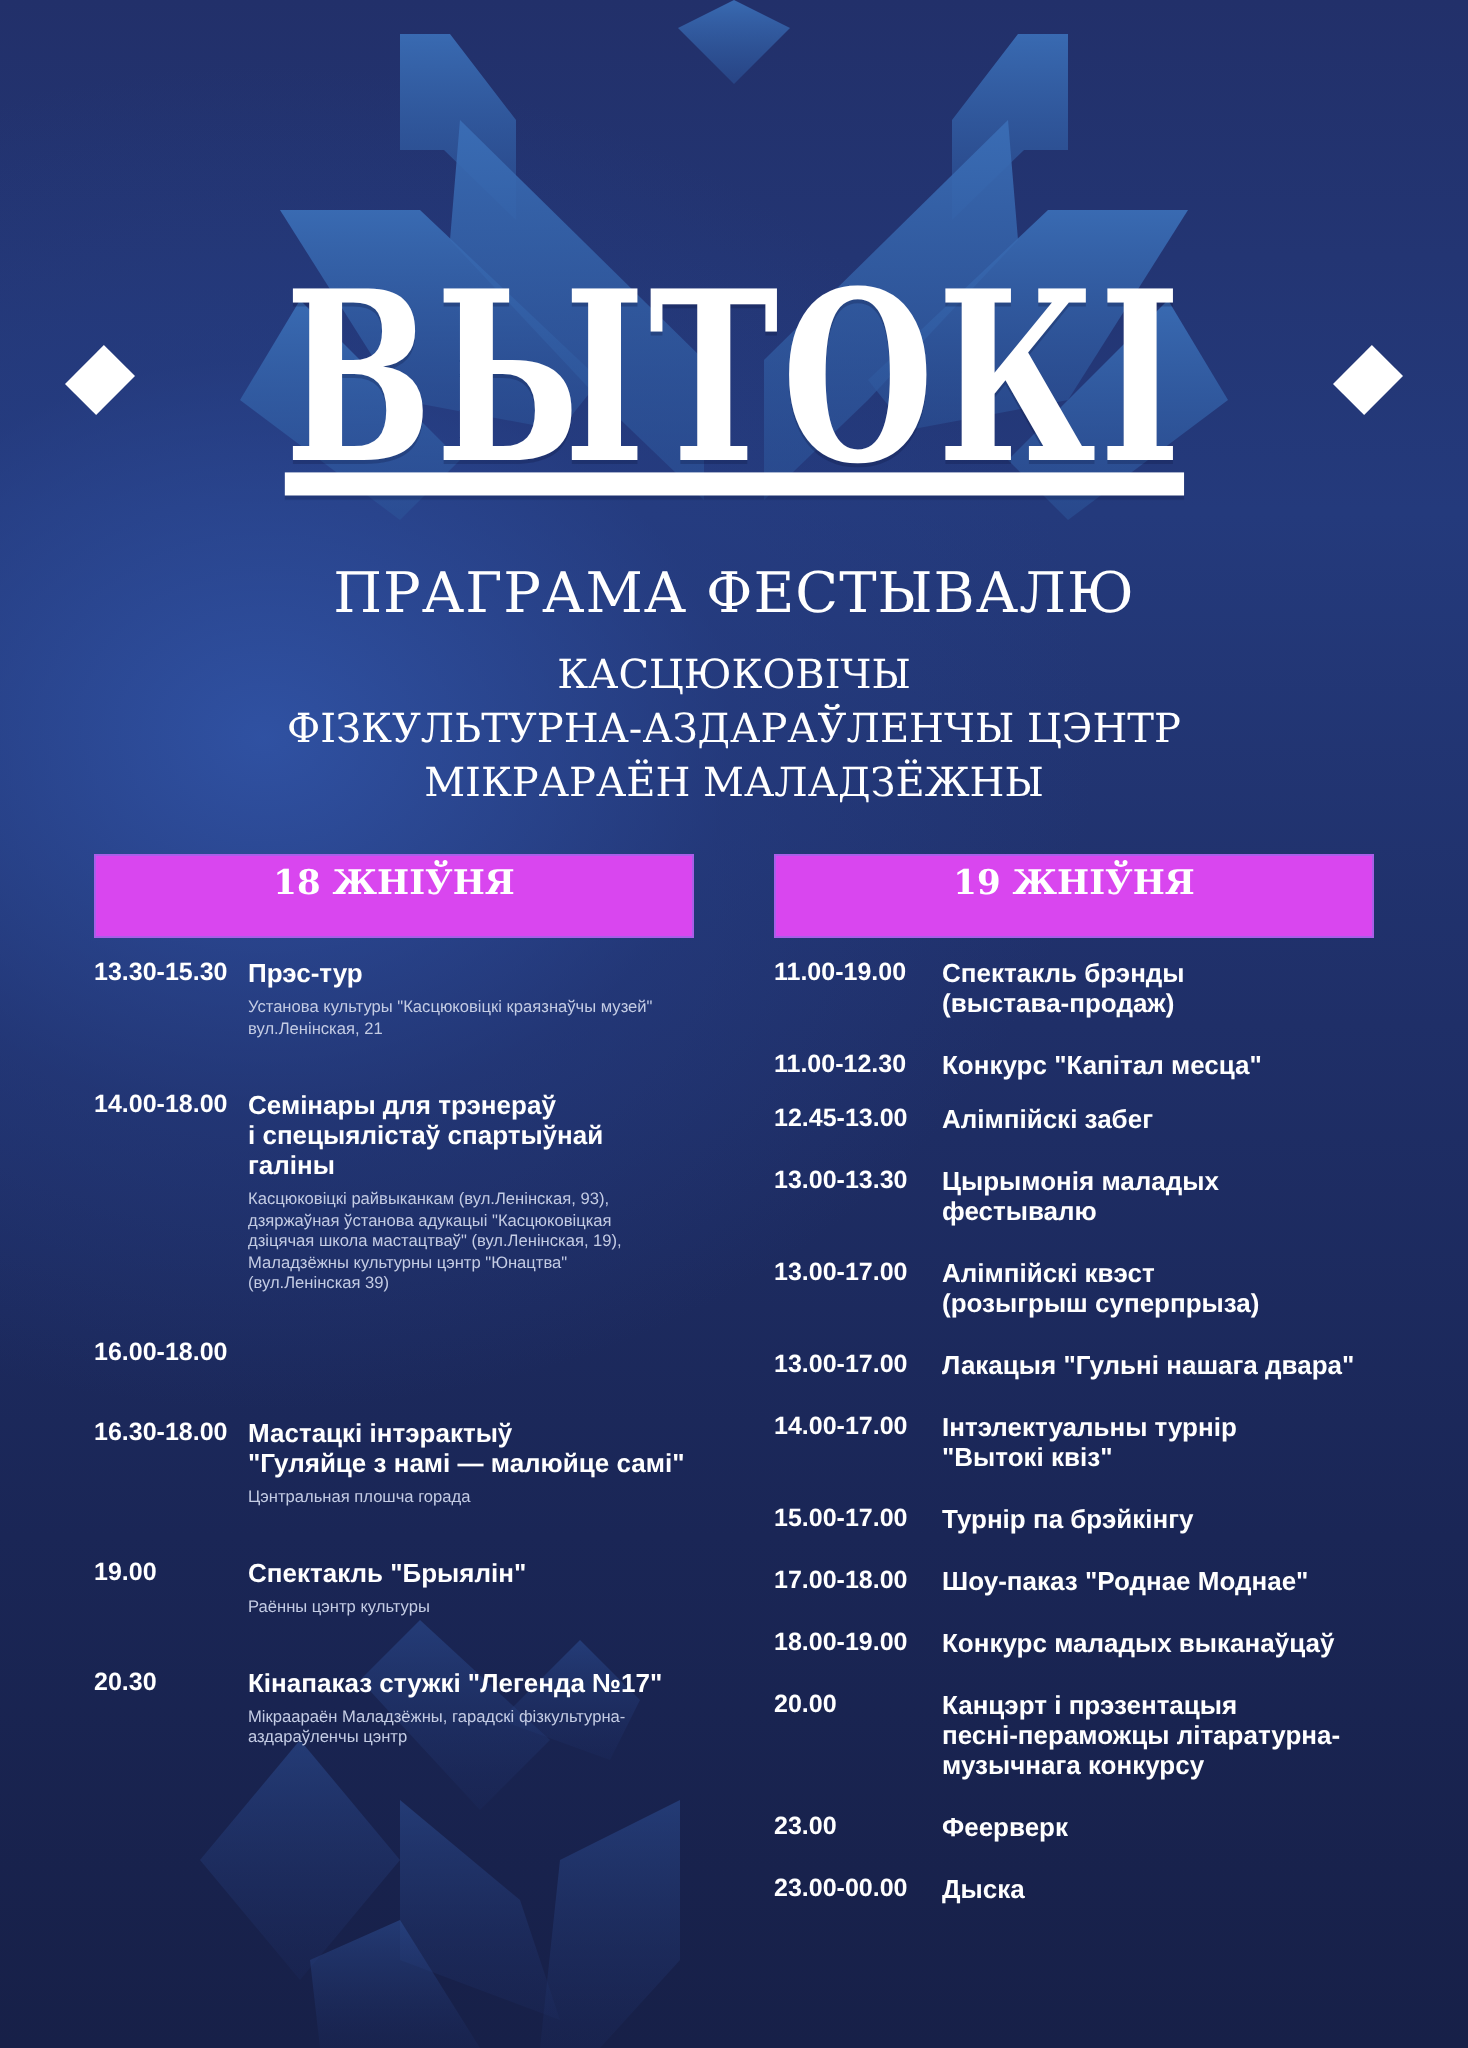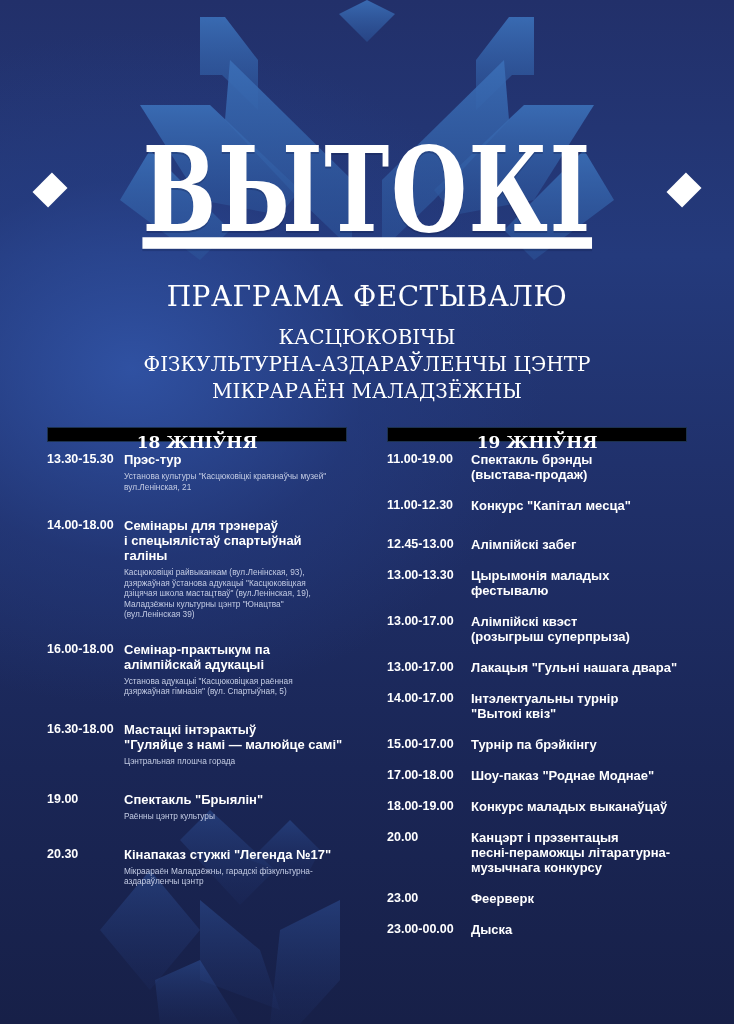--- a/index.html
+++ b/index.html
@@ -28,21 +28,21 @@
       font-family: "DejaVu Serif", serif; font-weight: normal; font-size: 28px; letter-spacing: 0.5px;
     }
     .subtitle {
       position: absolute; top: 324px; left: 0; width: 734px; text-align: center;
       font-family: "DejaVu Serif", serif; font-weight: normal; font-size: 20px; line-height: 27px;
     }
     .col { position: absolute; top: 427px; }
     .col-left { left: 47px; width: 300px; }
     .col-right { left: 387px; width: 300px; }
     .day-header {
-      height: 15px; background: #000000; text-align: center;
+      height: 42px; background: #d946ef; text-align: center;
       font-family: "DejaVu Serif", serif; font-weight: bold; font-size: 17px; line-height: 31px;
       box-shadow: inset 0 0 0 1px rgba(80,140,220,0.35);
     }
     .events { margin-top: 10px; }
     .event { display: flex; }
     .ev-time { flex: 0 0 77px; font-family: "Liberation Sans", sans-serif; font-weight: bold; font-size: 12.5px; line-height: 15px; }
     .col-right .ev-time { flex: 0 0 84px; }
     .ev-body { flex: 1; }
     .ev-title { font-family: "Liberation Sans", sans-serif; font-weight: bold; font-size: 13px; line-height: 15px; }
     .ev-place { font-family: "Liberation Sans", sans-serif; font-size: 8.3px; line-height: 10.5px; color: #c4cce4; margin-top: 4px; }
@@ -128,30 +128,20 @@
           <div>дзяржаўная ўстанова адукацыі "Касцюковіцкая</div>
           <div>дзіцячая школа мастацтваў" (вул.Ленінская, 19),</div>
           <div>Маладзёжны культурны цэнтр "Юнацтва"</div>
           <div>(вул.Ленінская 39)</div>
         </div>
       </div>
     </div>
 
     <div class="event" style="margin-top:22px">
       <div class="ev-time">16.00-18.00</div>
-      <div class="ev-body">
-        <div class="ev-title">
-          <div>Семінар-практыкум па</div>
-          <div>алімпійскай адукацыі</div>
-        </div>
-        <div class="ev-place">
-          <div>Установа адукацыі "Касцюковіцкая раённая</div>
-          <div>дзяржаўная гімназія" (вул. Спартыўная, 5)</div>
-        </div>
-      </div>
     </div>
 
     <div class="event" style="margin-top:25px">
       <div class="ev-time">16.30-18.00</div>
       <div class="ev-body">
         <div class="ev-title">
           <div>Мастацкі інтэрактыў</div>
           <div>"Гуляйце з намі — малюйце самі"</div>
         </div>
         <div class="ev-place">
@@ -200,21 +190,21 @@
       </div>
     </div>
 
     <div class="event" style="margin-top:16px">
       <div class="ev-time">11.00-12.30</div>
       <div class="ev-body ev-title">
         <div>Конкурс "Капітал месца"</div>
       </div>
     </div>
 
-    <div class="event" style="margin-top:24px">
+    <div class="event" style="margin-top:12px">
       <div class="ev-time">12.45-13.00</div>
       <div class="ev-body ev-title">
         <div>Алімпійскі забег</div>
       </div>
     </div>
 
     <div class="event" style="margin-top:16px">
       <div class="ev-time">13.00-13.30</div>
       <div class="ev-body ev-title">
         <div>Цырымонія маладых</div>

